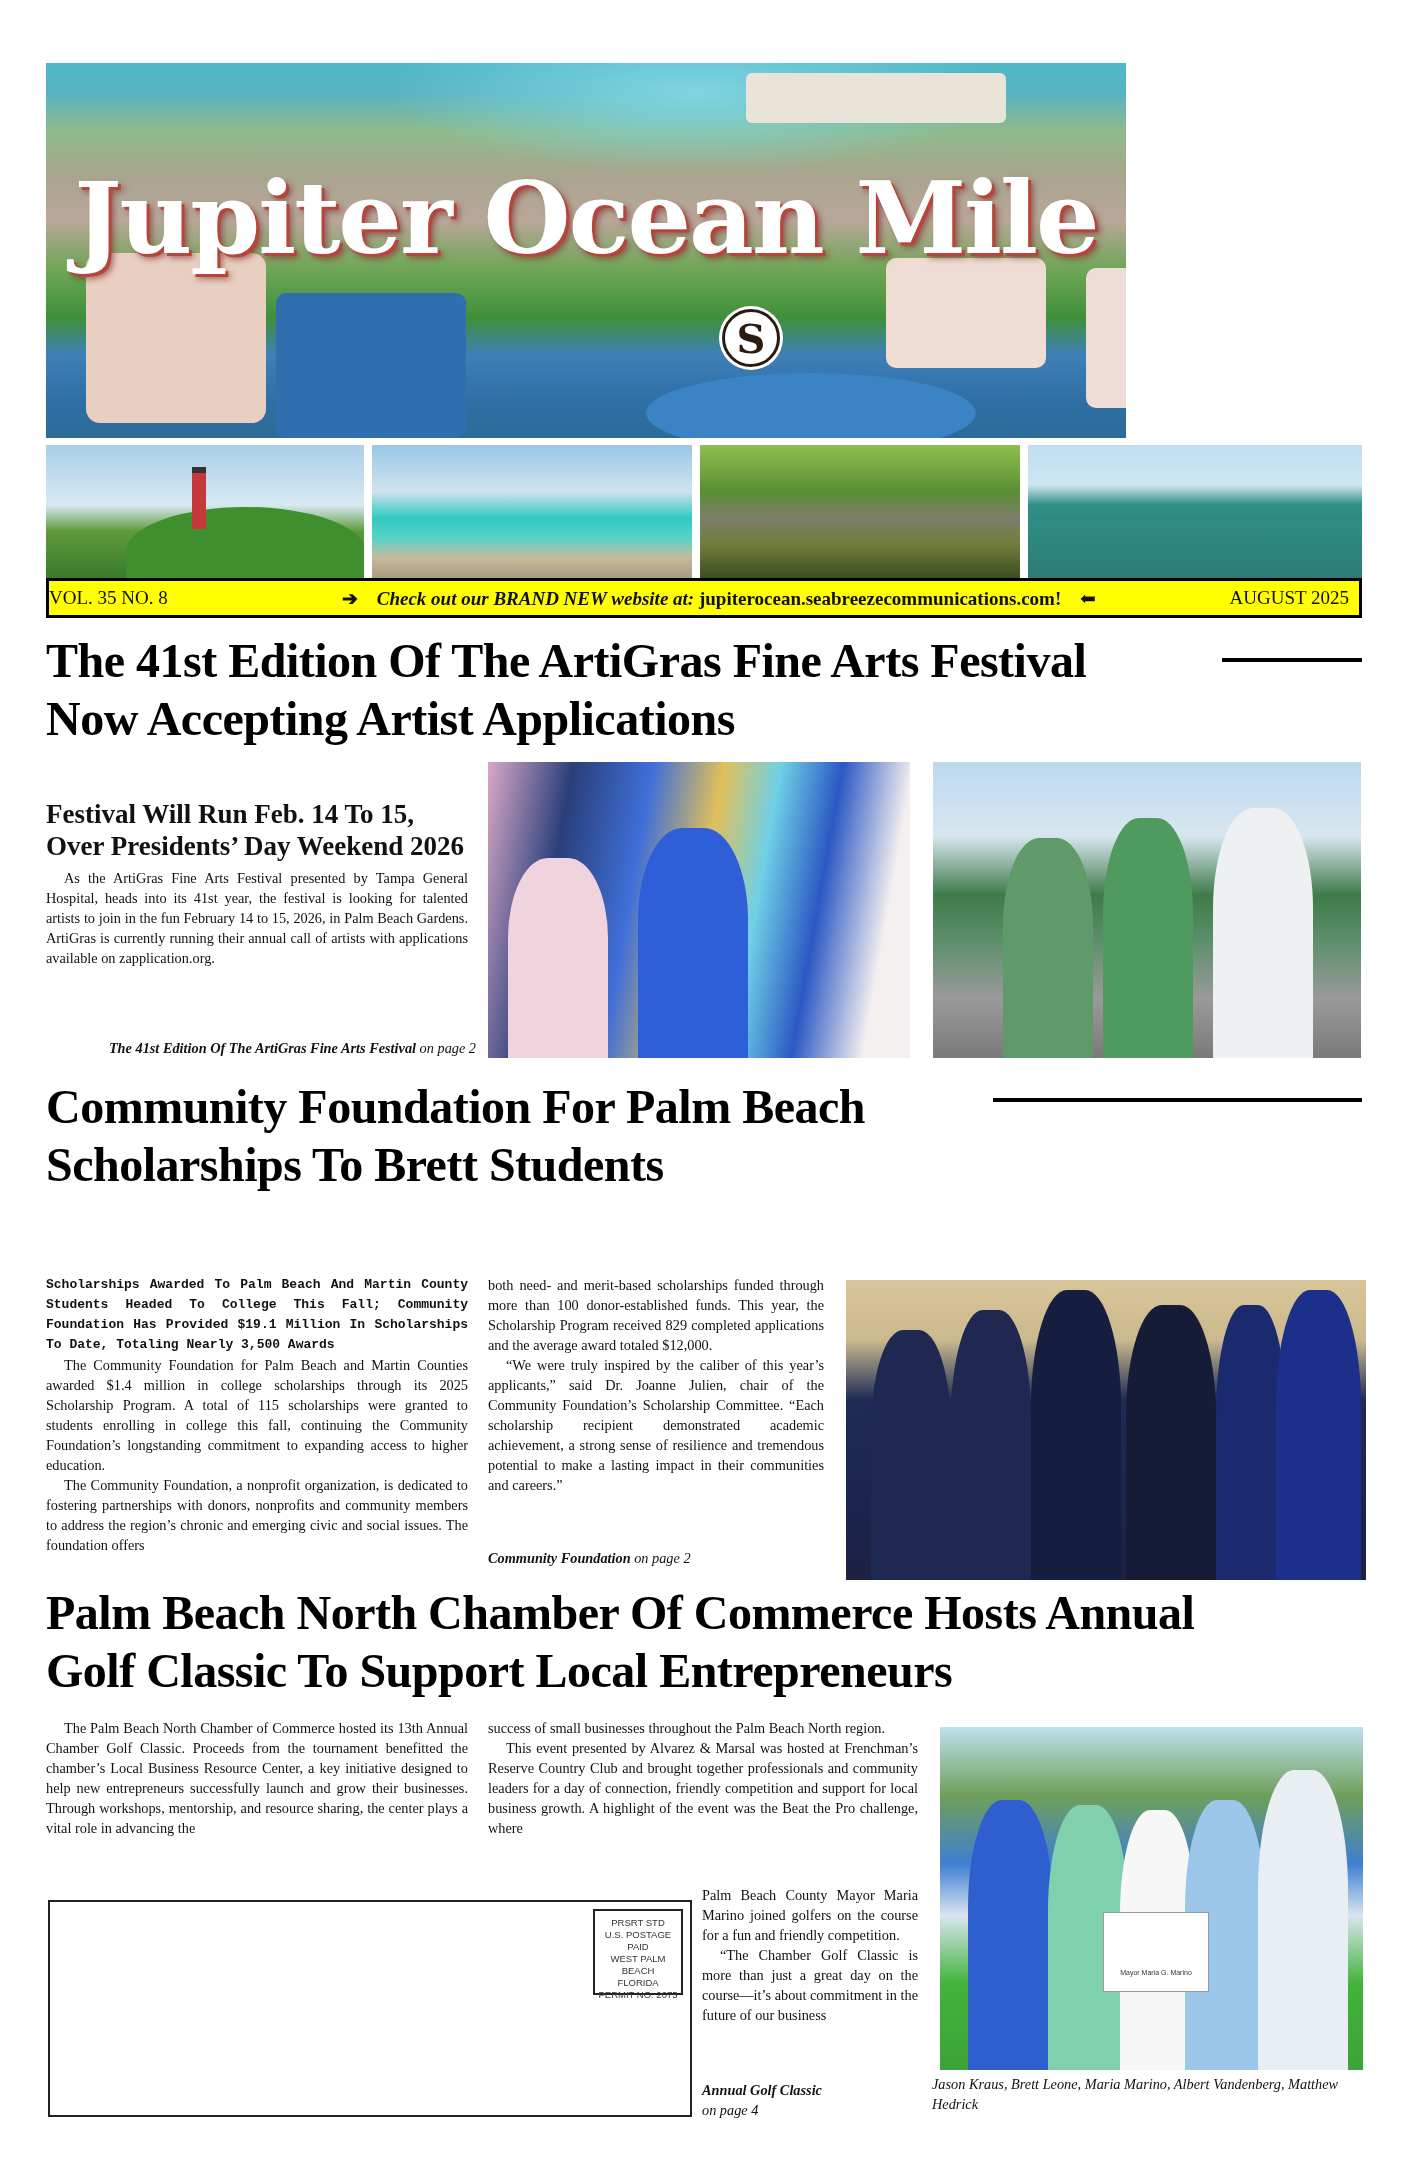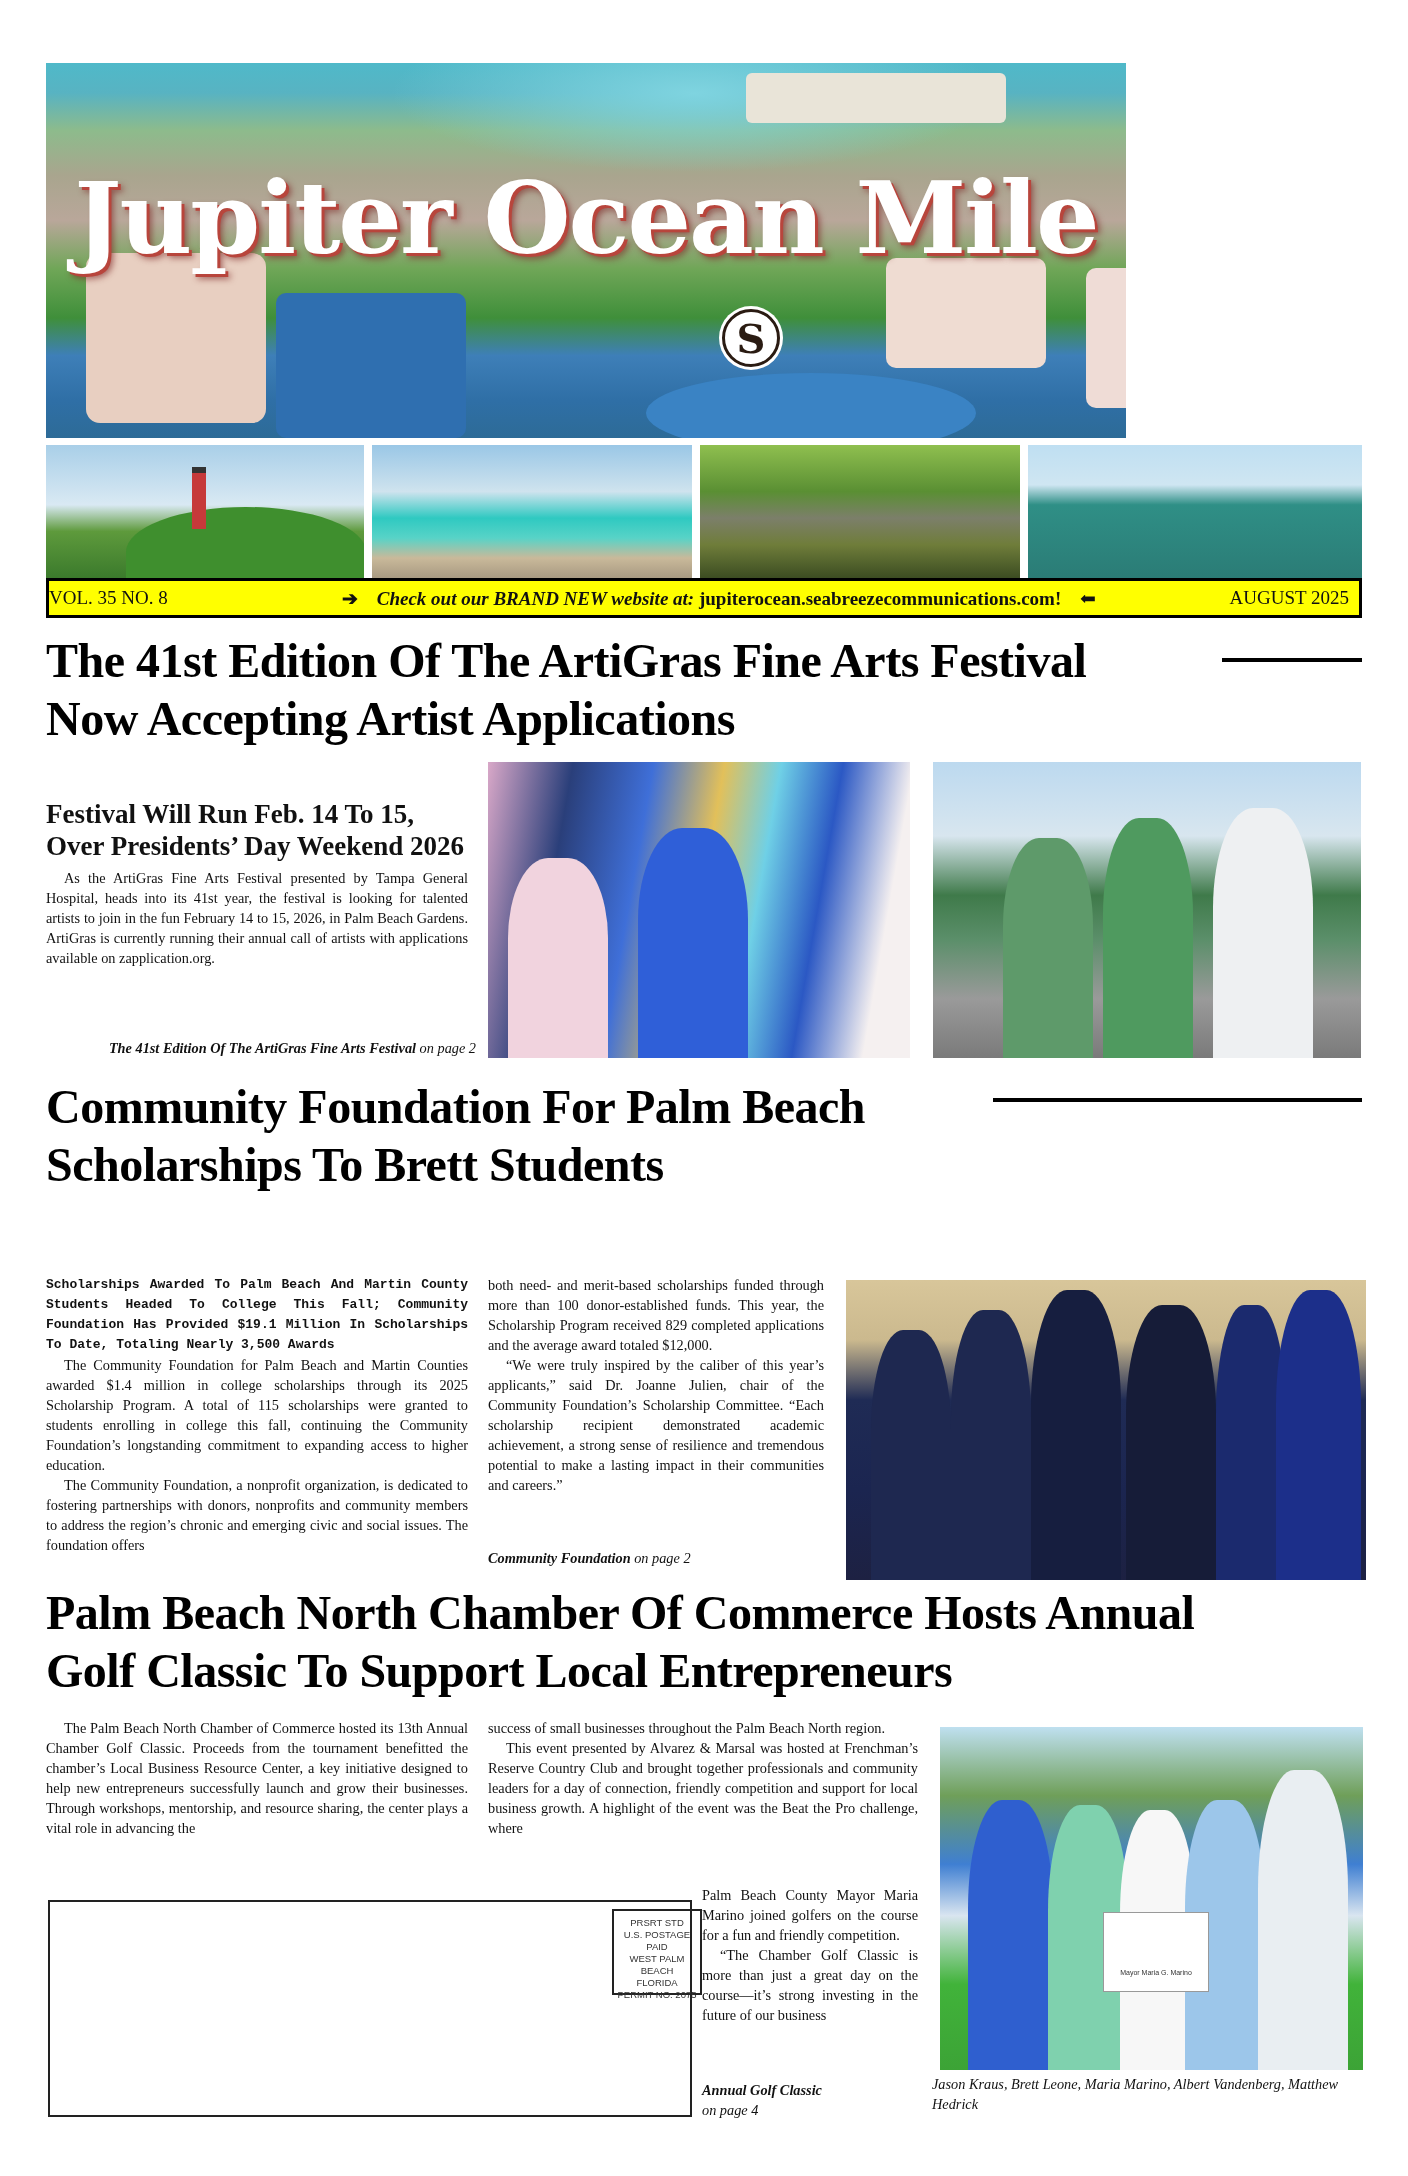--- a/index.html
+++ b/index.html
@@ -55,21 +55,21 @@
   .ph-art2 { left: 933px; top: 762px; width: 428px; height: 296px;
     background: linear-gradient(180deg, #bcd9ef 0%, #d8e6ef 25%, #3f7a4a 45%, #5b8f6a 60%, #9a9a9a 80%, #7a7a7a 100%); }
   .ph-cf { left: 846px; top: 1280px; width: 520px; height: 300px;
     background: linear-gradient(180deg, #d8c69a 0%, #cbb98e 20%, #1f2b55 40%, #1b2550 70%, #1d2142 100%); }
   .ph-golf { left: 940px; top: 1727px; width: 423px; height: 343px;
     background: linear-gradient(180deg, #bfe0f0 0%, #6f9f59 20%, #3f7fd2 40%, #d9e5f0 55%, #41b33a 75%, #3ca336 100%); }
 
   .people { position: absolute; bottom: 0; border-radius: 40% 40% 0 0; }
 
   .postal { left: 48px; top: 1900px; width: 644px; height: 217px; border: 2px solid #222; }
-  .stamp { position: absolute; left: 562px; top: 7px; width: 90px; height: 86px; border: 2px solid #222;
+  .stamp { position: absolute; left: 543px; top: 7px; width: 90px; height: 86px; border: 2px solid #222;
     font-family: "Liberation Sans", sans-serif; font-size: 9.5px; line-height: 12px; text-align: center; padding-top: 6px; color: #333; }
   .caption { font-size: 14.3px; font-style: italic; line-height: 20px; }
 </style>
 </head>
 <body>
 
 <div class="abs hero">
   <div class="blob" style="left:700px;top:10px;width:260px;height:50px;background:#e9e4d8;border-radius:6px;"></div>
   <div class="blob" style="left:40px;top:190px;width:180px;height:170px;background:#e8cfc1;border-radius:14px;"></div>
   <div class="blob" style="left:230px;top:230px;width:190px;height:145px;background:#2f6fb0;border-radius:10px;"></div>
@@ -162,21 +162,21 @@
 
 <div class="abs body-text" style="left:46px;top:1718px;width:422px;">
   <p>The Palm Beach North Chamber of Commerce hosted its 13th Annual Chamber Golf Classic. Proceeds from the tournament benefitted the chamber’s Local Business Resource Center, a key initiative designed to help new entrepreneurs successfully launch and grow their businesses. Through workshops, mentorship, and resource sharing, the center plays a vital role in advancing the</p>
 </div>
 <div class="abs body-text" style="left:488px;top:1718px;width:430px;">
   <p style="text-indent:0">success of small businesses throughout the Palm Beach North region.</p>
   <p>This event presented by Alvarez &amp; Marsal was hosted at Frenchman’s Reserve Country Club and brought together professionals and community leaders for a day of connection, friendly competition and support for local business growth. A highlight of the event was the Beat the Pro challenge, where</p>
 </div>
 <div class="abs body-text" style="left:702px;top:1885px;width:216px;">
   <p style="text-indent:0">Palm Beach County Mayor Maria Marino joined golfers on the course for a fun and friendly competition.</p>
-  <p>“The Chamber Golf Classic is more than just a great day on the course—it’s strong investing in the future of our business</p>
+  <p>“The Chamber Golf Classic is more than just a great day on the course—it’s about commitment in the future of our business</p>
 </div>
 <div class="abs jump" style="left:702px;top:2080px;width:216px;">
   <div><b>Annual Golf Classic</b></div>
   <div>on page 4</div>
 </div>
 
 <div class="abs photo ph-golf">
   <div class="people" style="left:28px;width:85px;height:270px;background:#2f5fcf;"></div>
   <div class="people" style="left:108px;width:80px;height:265px;background:#7fd1ae;"></div>
   <div class="people" style="left:180px;width:75px;height:260px;background:#f7f7f7;"></div>

